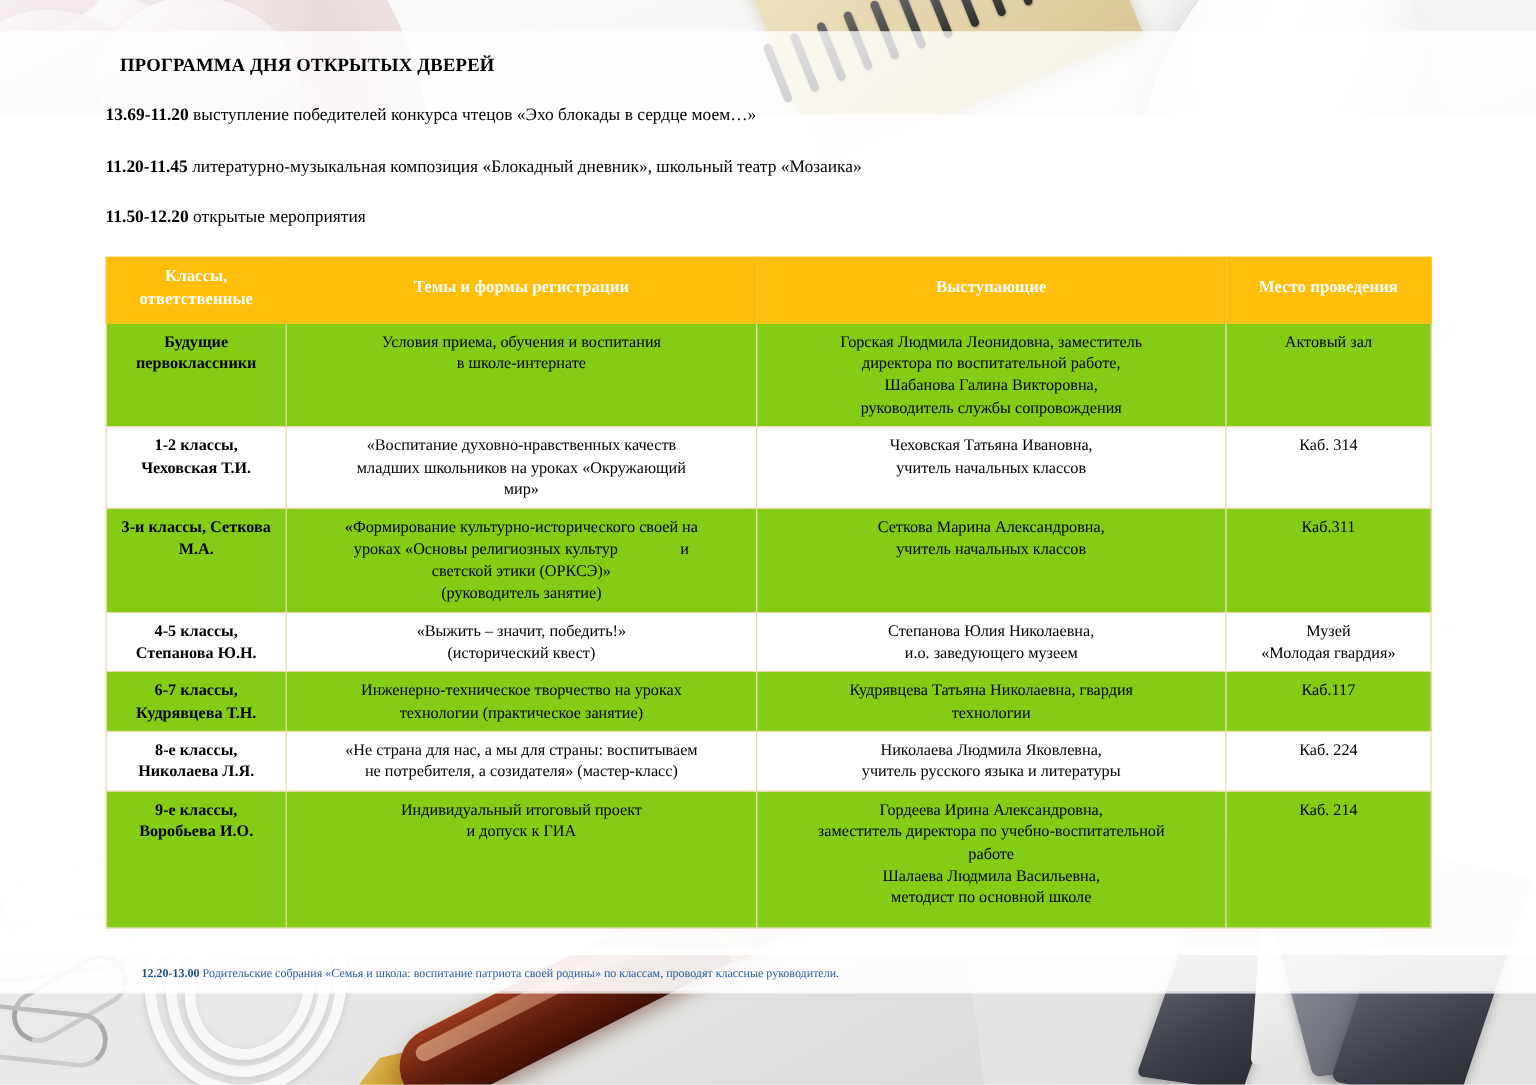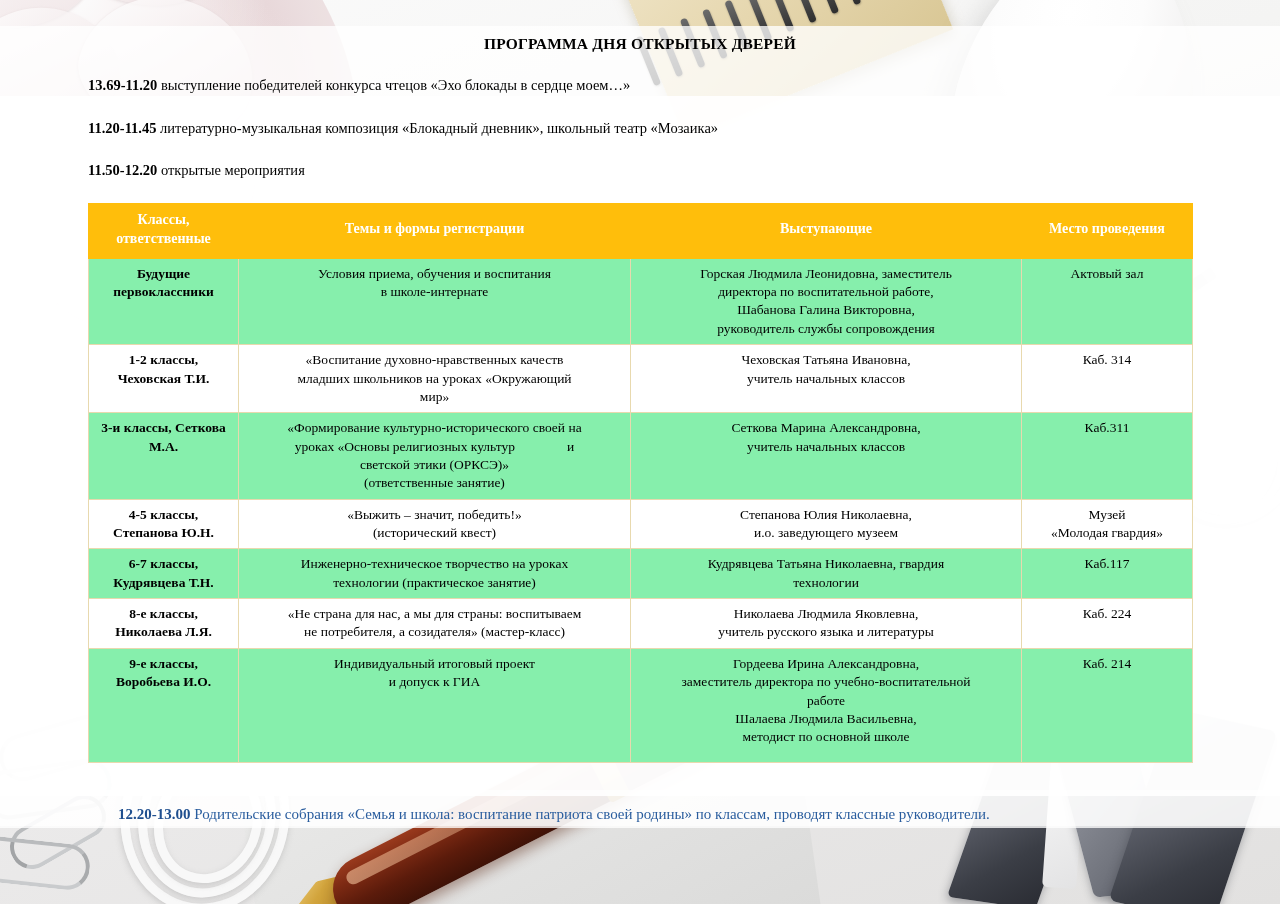--- a/index.html
+++ b/index.html
@@ -195,22 +195,22 @@
 
   
   #content{position:absolute;z-index:3;left:0;top:0;width:1280px;height:904px;}
 
   .doc{
     position:absolute;left:88px;top:34px;width:1104px;
     color:#000;
   }
 
   h1.title{
-    margin:1px;
-    font-size:15.5px;font-weight:bold;text-align:center;
+    margin:12px;
+    font-size:15.5px;font-weight:bold;
     letter-spacing:.2px;
   }
   .subtitle{
     margin:20px 0 0 0;text-align:center;font-size:14.5px;
   }
   .subtitle b{font-weight:bold;}
 
   .para{
     margin:22px 0 0 0;font-size:14.5px;line-height:1.42;text-align:left;
   }
@@ -241,28 +241,28 @@
     line-height:1.35;
     height:38px;
   }
   table.prog td{
     border:1px solid #e8d9ae;
     padding:6px 8px;
     vertical-align:top;
     text-align:center;
     line-height:1.36;
   }
-  table.prog tr.cream td{background:#86efac;}
+  table.prog tr.cream td{background:#84cc16;}
   table.prog tr.white td{background:#FFFFFF;}
   table.prog td.cls{font-weight:bold;}
   .gapword{display:inline-block;width:52px;}
 
   .footer-line{
     position:absolute;left:88px;top:806px;width:1110px;
-    font-size:15px;color:#2a5d9e;
+    font-size:10px;color:#2a5d9e;
     white-space:nowrap;
     padding-left:30px;
   }
   .footer-line .t{font-weight:bold;color:#1f4f8f;}
   .footer-backing{
     position:absolute;z-index:2;left:0;top:790px;width:1280px;height:36px;
     background:rgba(255,255,255,.62);
   }
 </style>
 </head>
@@ -401,21 +401,21 @@
           </td>
           <td>Каб. 314</td>
         </tr>
 
         <tr class="cream" style="height:78px">
           <td class="cls">3-и классы, Сеткова М.А.</td>
           <td>
             <span>«Формирование культурно-исторического своей на</span><br>
             <span>уроках «Основы религиозных культур</span><span class="gapword"></span><span>и</span><br>
             <span>светской этики (ОРКСЭ)»</span><br>
-            <span>(ответственные занятие)</span>
+            <span>(руководитель занятие)</span>
           </td>
           <td>
             <span>Сеткова Марина Александровна,</span><br>
             <span>учитель начальных классов</span>
           </td>
           <td>Каб.311</td>
         </tr>
 
         <tr class="white" style="height:42px">
           <td class="cls">4-5 классы, Степанова Ю.Н.</td>

